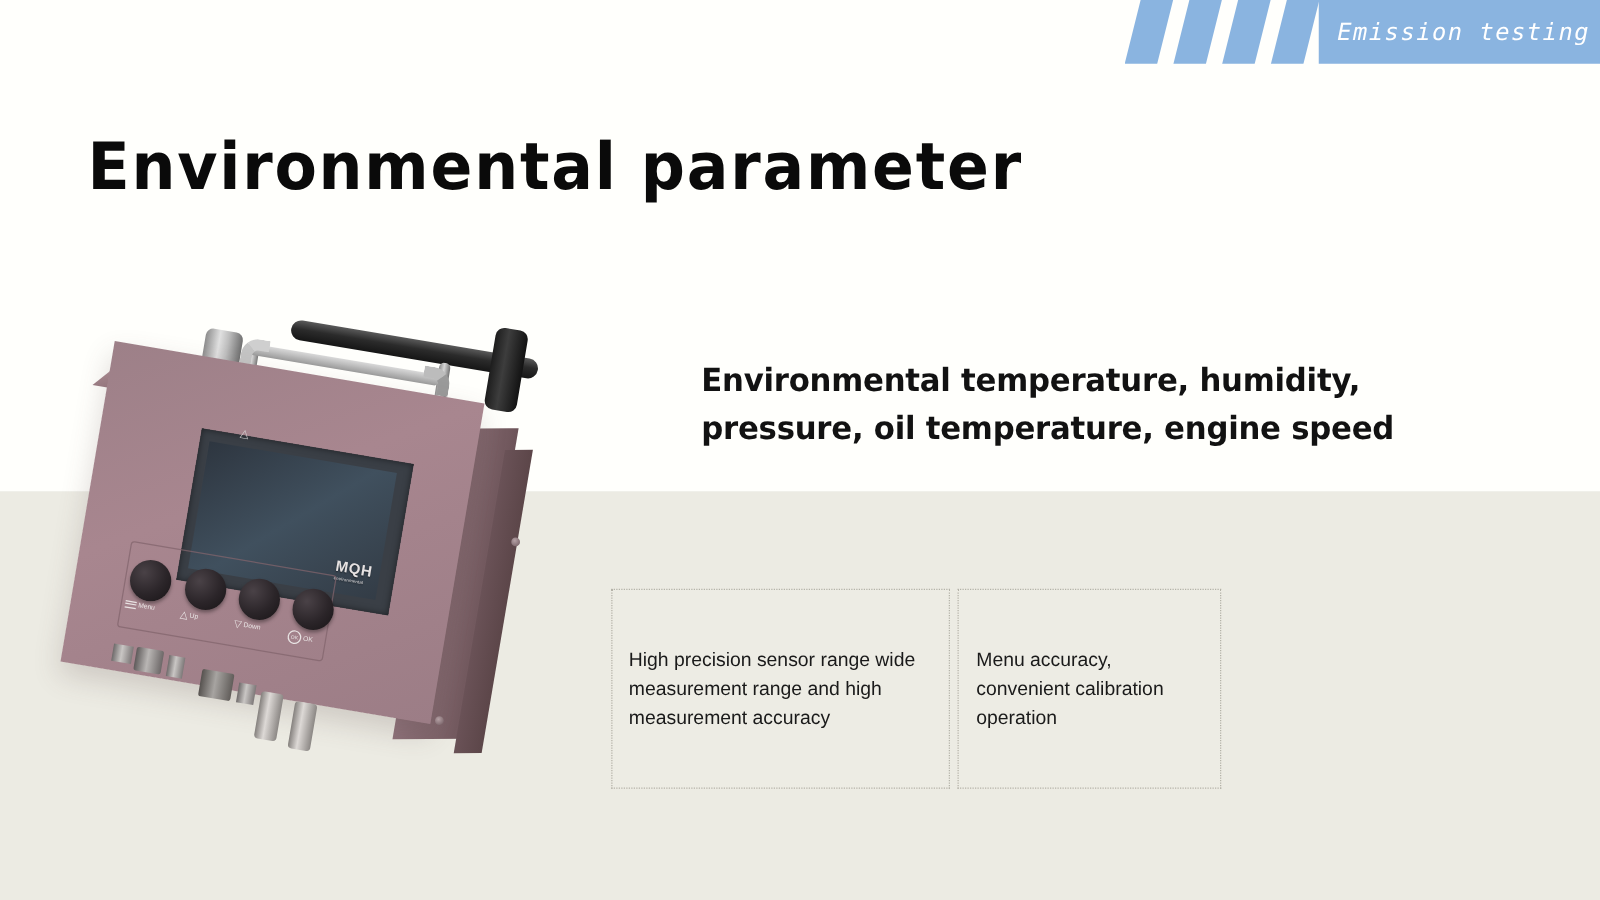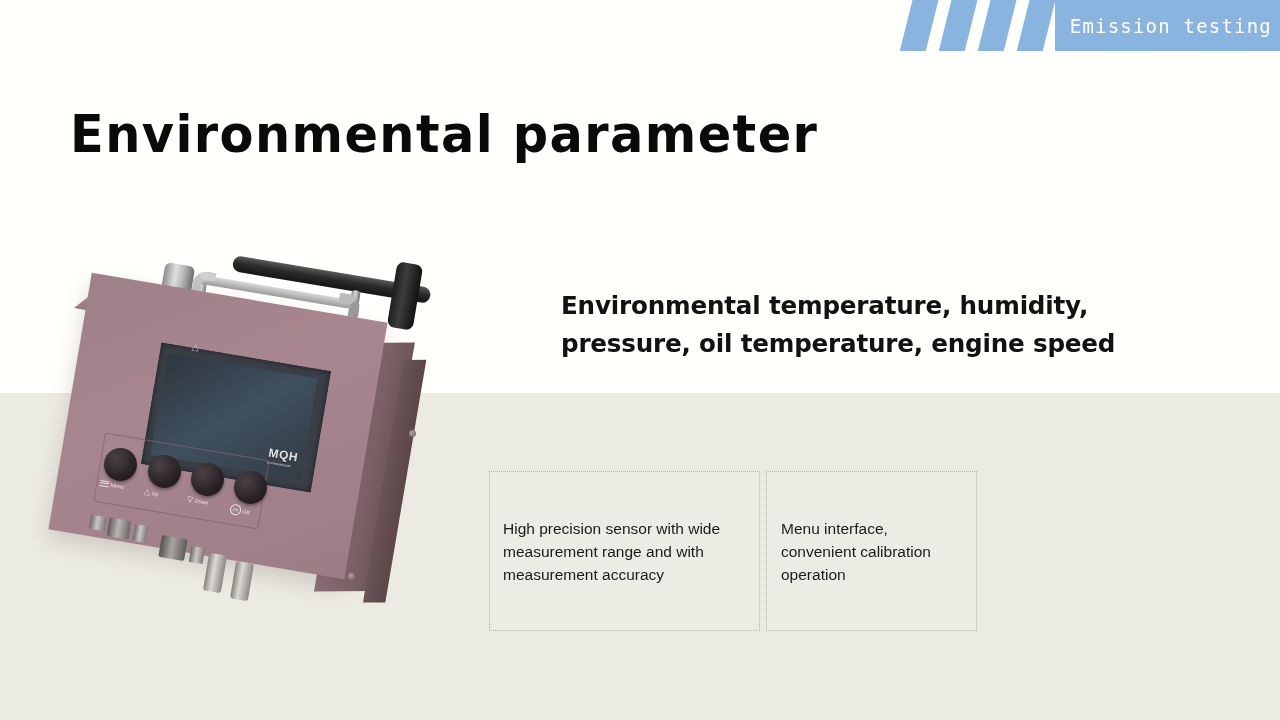--- a/index.html
+++ b/index.html
@@ -7,21 +7,21 @@
     width:1280px;height:720px;position:relative;overflow:hidden;
     background:#fffffd;
     font-family:"Liberation Sans",sans-serif;
   }
 
   
   .bg-top{position:absolute;left:0;top:0;width:1280px;height:393px;background:#fffffc;}
   .bg-bottom{position:absolute;left:0;top:393px;width:1280px;height:327px;background:#ecebe3;}
 
   
-  .header{position:absolute;left:900px;top:0;width:380px;height:51px;}
+  .header{position:absolute;left:900px;top:0;width:380px;height:51px;font-style:italic;}
   .header-bar{
     position:absolute;right:0;top:0;width:225px;height:51px;
     background:#8ab4e0;
   }
   .header-label{
     position:absolute;right:8px;top:0;height:51px;
     display:flex;align-items:center;
     color:#ffffff;
     font-family:"DejaVu Sans Mono","Liberation Mono",monospace;
     font-size:19px;letter-spacing:1.2px;white-space:nowrap;
@@ -326,18 +326,18 @@
   <div class="conn cn5"></div>
   <div class="conn cyl-b1"></div>
   <div class="conn cyl-b2"></div>
 
   <div class="screw sc1"></div>
   <div class="screw sc2"></div>
 </div>
 
 <div class="boxes">
   <div class="fbox fb1">
-    <p>High precision sensor with wide measurement range and with measurement accuracy</p>
+    <p>High precision sensor range wide measurement range and high measurement accuracy</p>
   </div>
   <div class="fbox fb2">
-    <p>Menu interface, convenient calibration operation</p>
+    <p>Menu accuracy, convenient calibration operation</p>
   </div>
 </div>
 
 </body></html>

